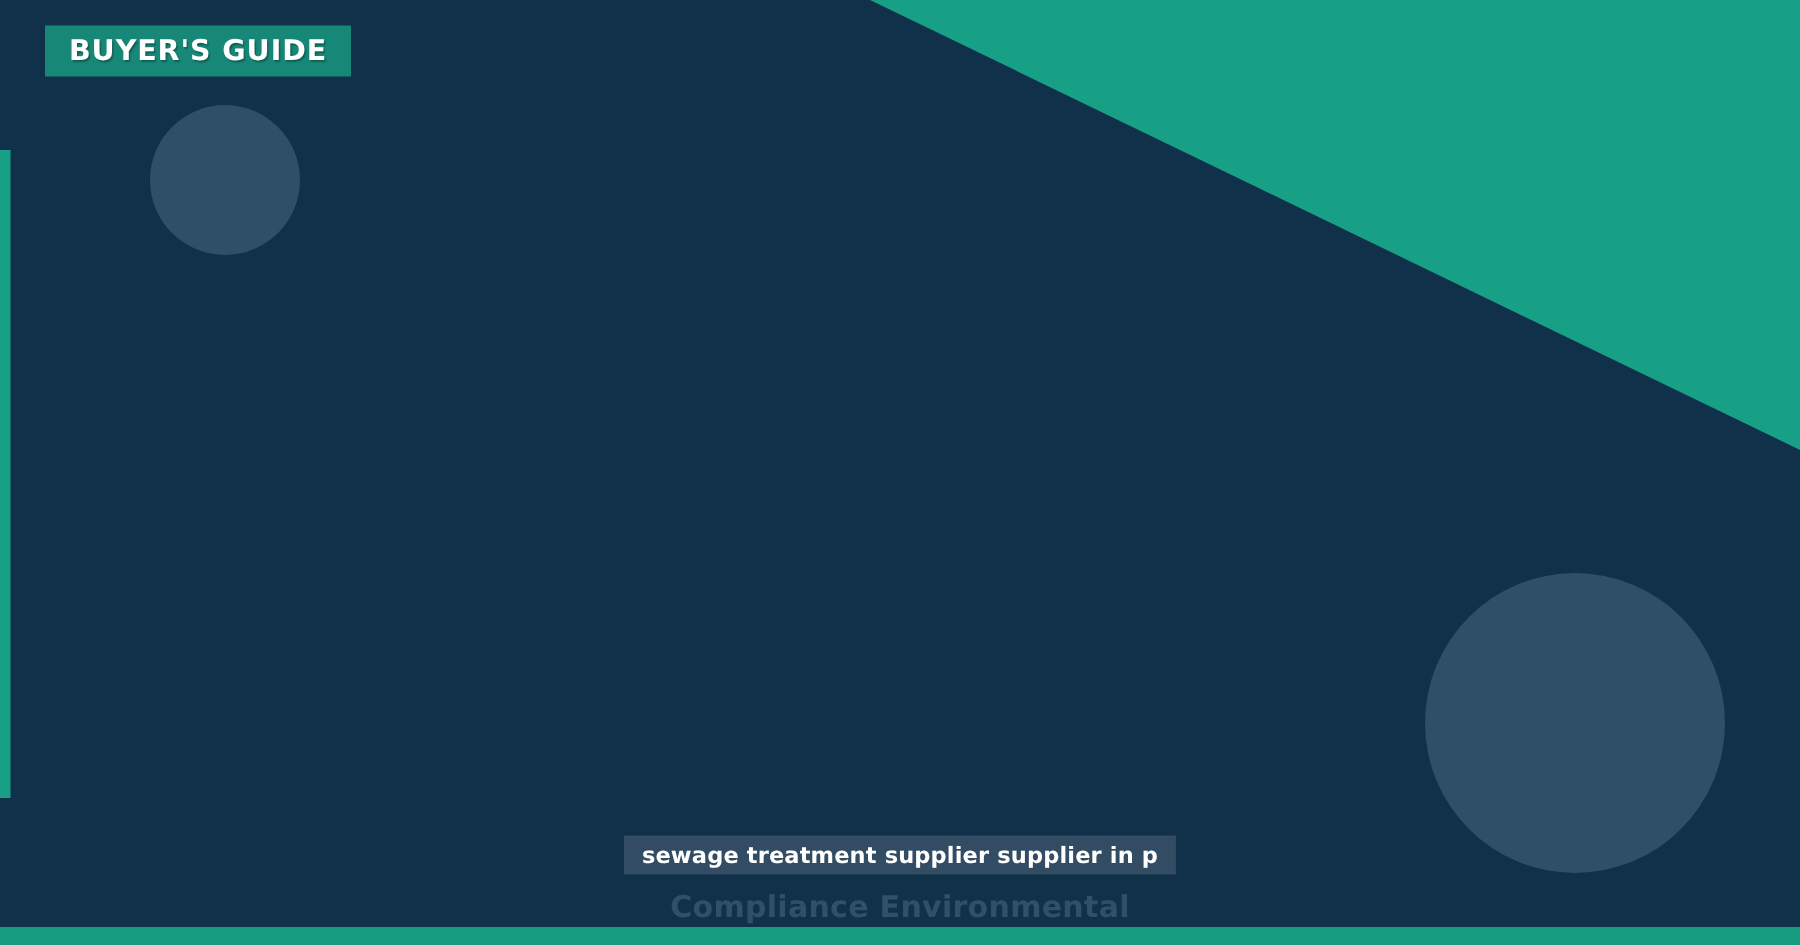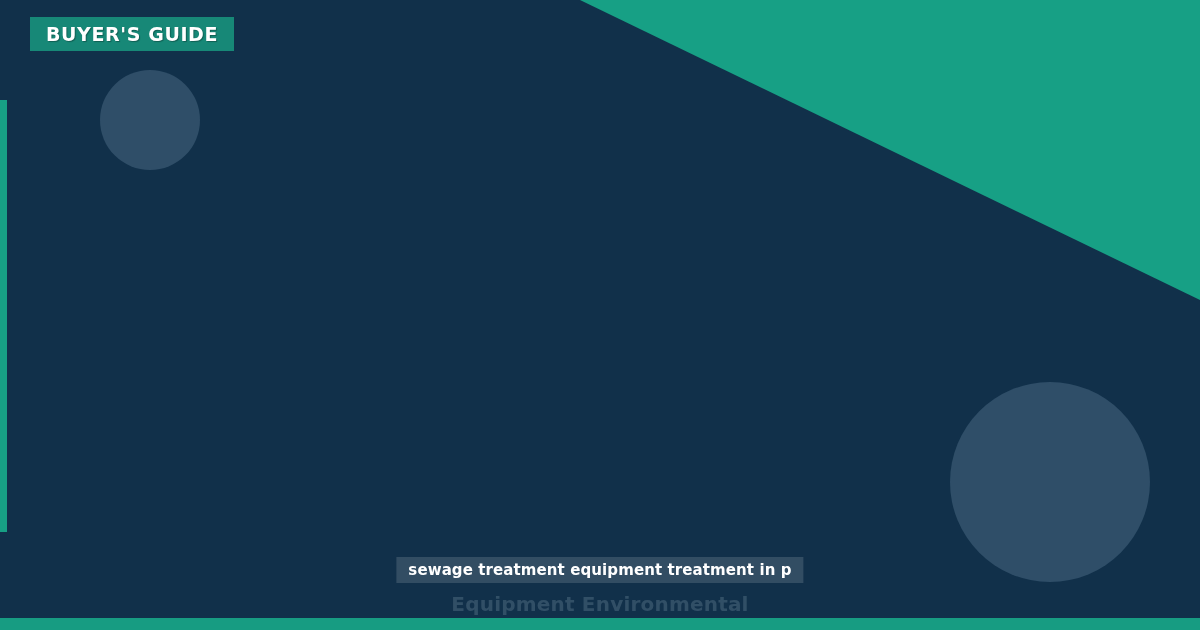--- a/index.html
+++ b/index.html
@@ -146,20 +146,20 @@
   <div class="circle circle-br"></div>
 
   <div class="left-stripe"></div>
 
   <div class="badge">
     <span>BUYER'S GUIDE</span>
   </div>
 
 
   <div class="pill">
-    <span>sewage treatment equipment treatment in p</span>
+    <span>sewage treatment supplier supplier in p</span>
   </div>
 
-  <div class="watermark">Equipment Environmental</div>
+  <div class="watermark">Compliance Environmental</div>
 
   <div class="bottom-bar"></div>
 
 </div>
 
 </body></html>

